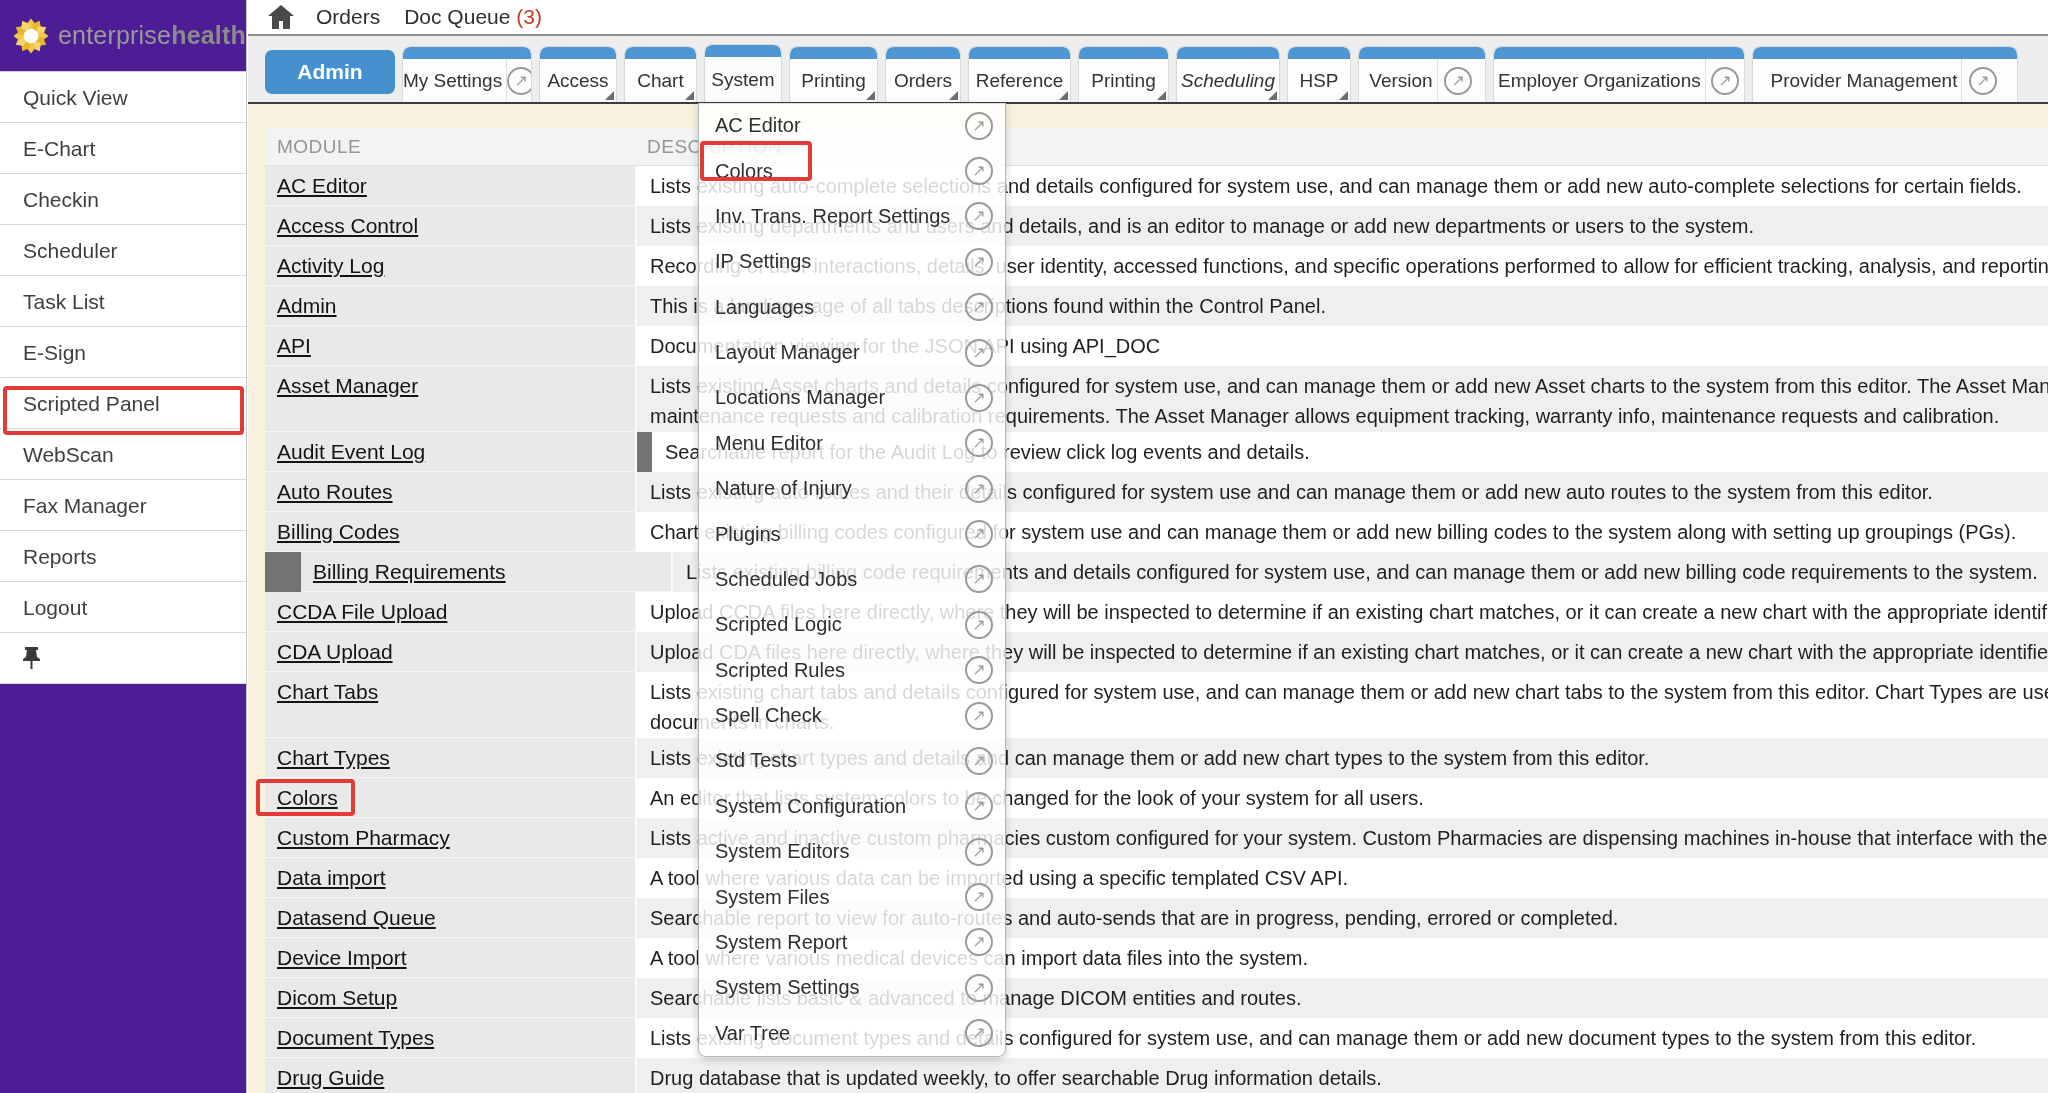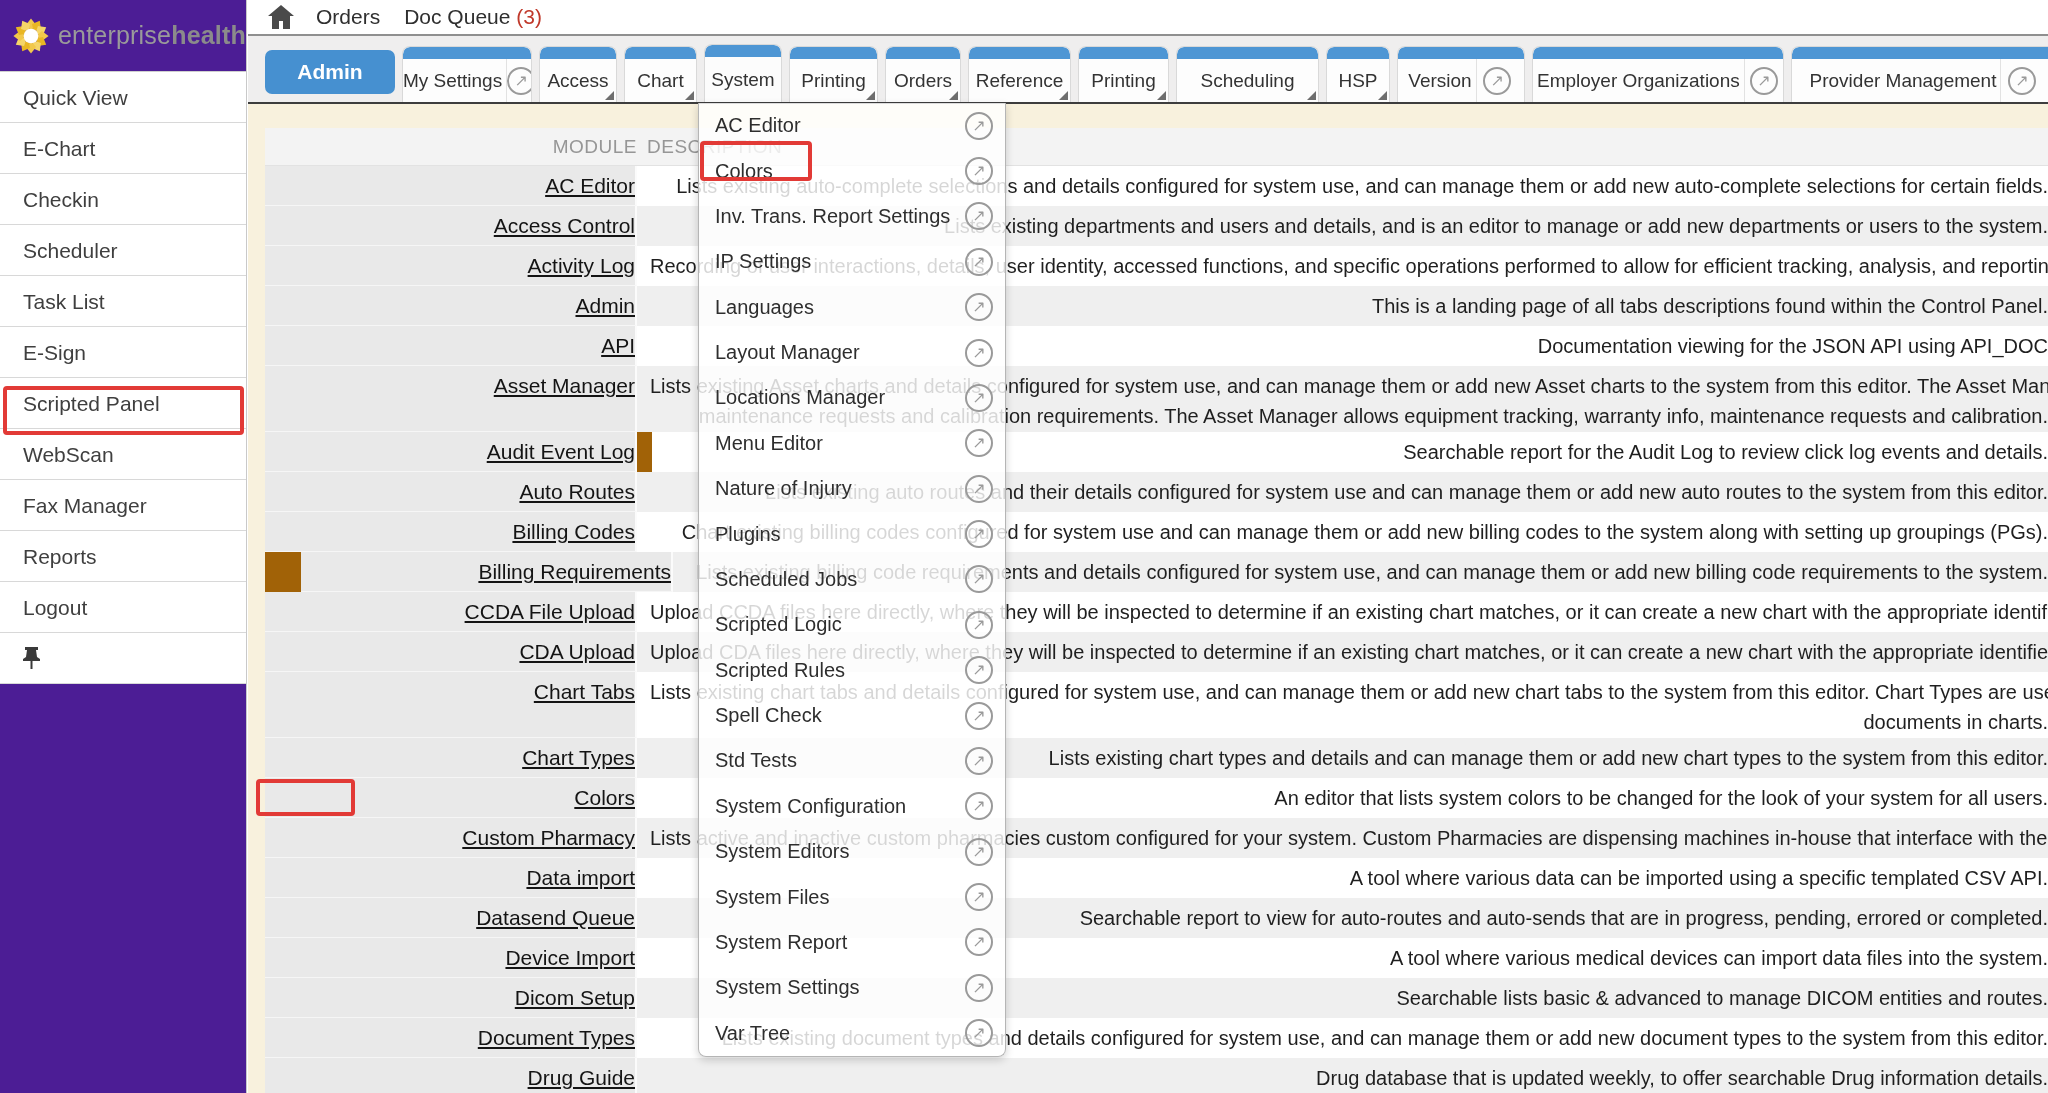--- a/index.html
+++ b/index.html
@@ -41,21 +41,21 @@
   .tab.open { background:#fcfcfc; height:58px; z-index:6; }
   .tab .ext-sec { align-self:stretch; display:flex; align-items:center; justify-content:center;
                   width:42px; border-left:1px solid #e2e2e2; margin-top:12px; }
   .ext-ic { width:28px; height:28px; border:2px solid #9a9a9a; border-radius:50%; color:#9a9a9a;
             font-size:16px; line-height:24px; text-align:center; display:inline-block; }
   .tab.fold::after { content:""; position:absolute; right:2px; bottom:2px; width:0; height:0;
                      border-left:9px solid transparent; border-bottom:9px solid #6e6e6e; }
 
   
   #content { position:absolute; left:248px; top:104px; right:0; bottom:0; background:#f8f1dd; }
-  #table { position:absolute; left:17px; top:24px; right:0; bottom:0; background:#a16207;text-align:right; }
+  #table { position:absolute; left:17px; top:24px; right:0; bottom:0; background:#737373; }
   #thead { height:38px; background:#f3f3f3; border-bottom:1px solid #e2e2e2; display:flex;
            font-size:19px; color:#969696; letter-spacing:0.5px; align-items:center; }
   #thead .h-mod { width:372px; padding-left:12px; }
   #thead .h-desc { padding-left:10px; }
   .trow { display:flex; }
   .c-mod { width:372px; background:#e9e9e9; border-bottom:1px solid #f6f6f6; border-right:2px solid #fbfbfb;
            padding-left:12px; line-height:40px; font-size:21px; }
   .c-mod a { color:#141414; text-decoration:underline; cursor:pointer; }
   .c-desc { flex:1; overflow:hidden; padding-left:13px; font-size:20px; color:#1f1f1f; }
   .c-desc .dline { white-space:nowrap; overflow:hidden; line-height:40px; height:40px; }
@@ -159,21 +159,21 @@
       </div>
       <div class="tab fold" style="width: 76px;">
         <span class="lbl">Orders</span>
       </div>
       <div class="tab fold" style="width: 103px;">
         <span class="lbl">Reference</span>
       </div>
       <div class="tab fold" style="width: 91px;">
         <span class="lbl">Printing</span>
       </div>
-      <div class="tab fold" style="width: 143px;">
+      <div class="tab fold" style="width: 104px; font-style: italic;">
         <span class="lbl">Scheduling</span>
       </div>
       <div class="tab fold" style="width: 64px;">
         <span class="lbl">HSP</span>
       </div>
       <div class="tab" style="width: 128px;">
         <span class="lbl">Version</span>
         <span class="ext-sec">
           <span class="ext-ic">↗</span>
         </span>

